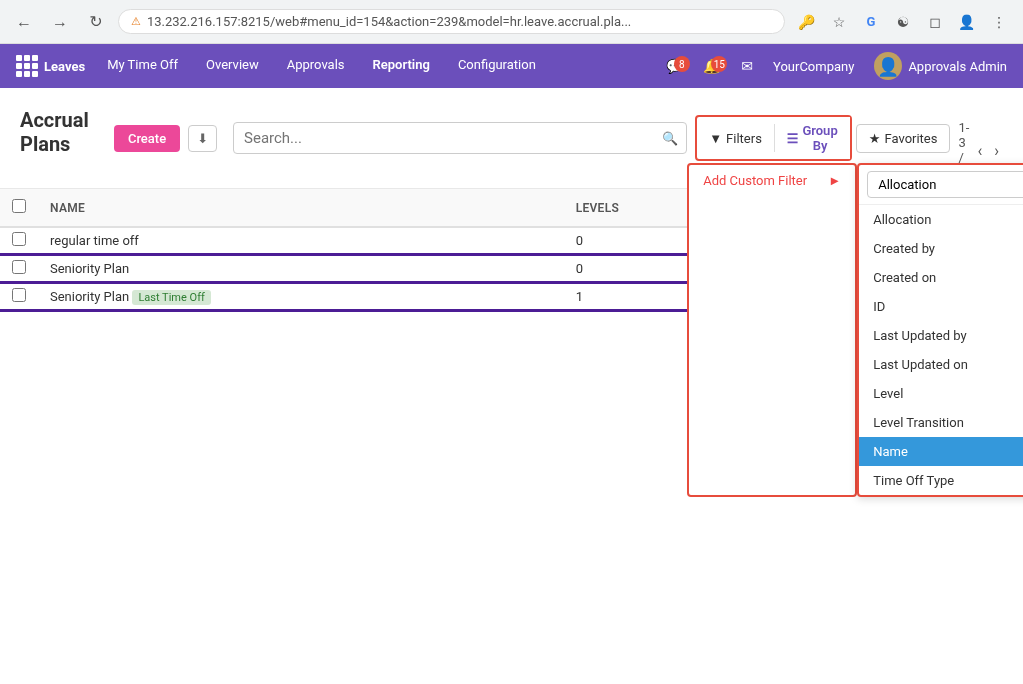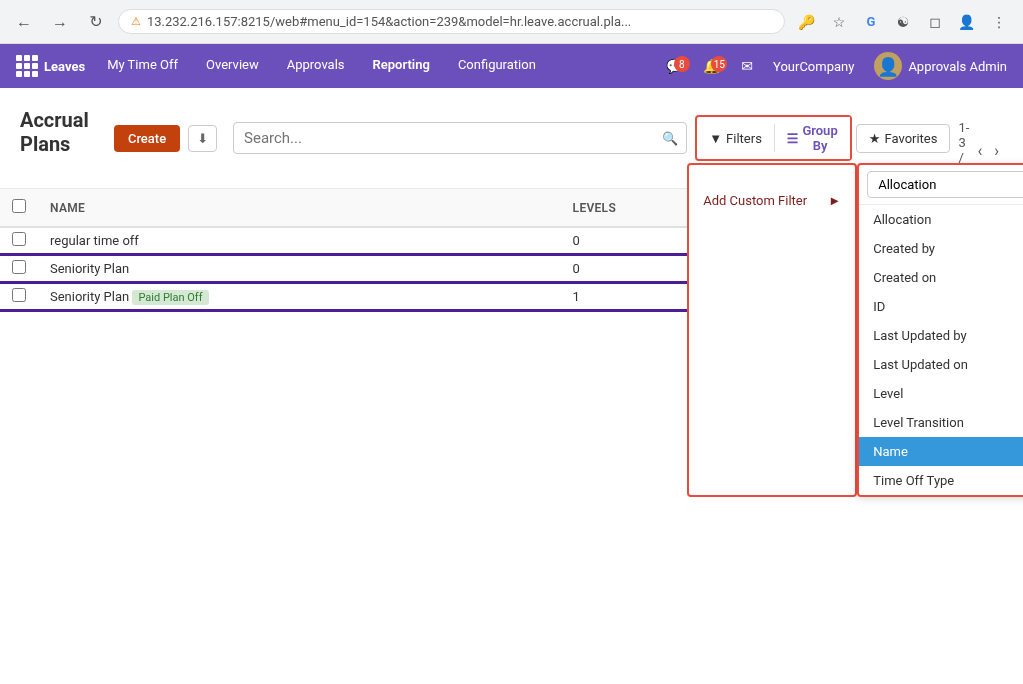--- a/index.html
+++ b/index.html
@@ -93,21 +93,21 @@
 
     
     .page { background: white; min-height: calc(684px - 44px - 44px); }
     .page-title {
       font-size: 20px; font-weight: bold; color: #333; margin-bottom: 12px;
     }
     .toolbar {
       display: flex; align-items: center; gap: 8px; margin-bottom: 12px;
     }
     .btn-create {
-      background: #c2410c; color: white; border: none; border-radius: 4px;
+      background: #ec4899; color: white; border: none; border-radius: 4px;
       padding: 6px 14px; cursor: pointer; font-size: 13px; font-weight: 500;
     }
     .btn-icon {
       background: none; border: 1px solid #ccc; border-radius: 4px;
       padding: 5px 8px; cursor: pointer; font-size: 13px; color: #666;
     }
 
     
     .search-bar {
       display: flex; align-items: center;
@@ -191,24 +191,23 @@
       background: white;
       border: 2px solid #e74c3c;
       border-radius: 4px;
       padding: 0;
       min-width: 170px;
     }
     .custom-filter-item {
       padding: 8px 14px;
       cursor: pointer;
       font-size: 13px;
-      color: #7f1d1d;
+      color: #ef4444;
       display: flex; align-items: center; justify-content: space-between;
       white-space: nowrap;
-      margin-top: 20px;
     }
 
     
     .groupby-dropdown {
       background: white;
       border: 2px solid #e74c3c;
       border-radius: 4px;
       min-width: 200px;
       box-shadow: 0 2px 8px rgba(0,0,0,0.15);
     }
@@ -404,19 +403,19 @@
           <input type="checkbox" style="">
         </td>
         <td>Seniority Plan</td>
         <td>0</td>
         <td class="col-employees val-blue">0</td>
       </tr>
       <tr>
         <td class="col-check">
           <input type="checkbox" style="">
         </td>
-        <td><span>Seniority Plan</span> <span class="tag-paid">Paid Plan Off</span></td>
+        <td><span>Seniority Plan</span> <span class="tag-paid">Last Time Off</span></td>
         <td>1</td>
         <td class="col-employees val-blue">0</td>
       </tr>
     </tbody>
   </table>
 </div>
 
 </body></html>

